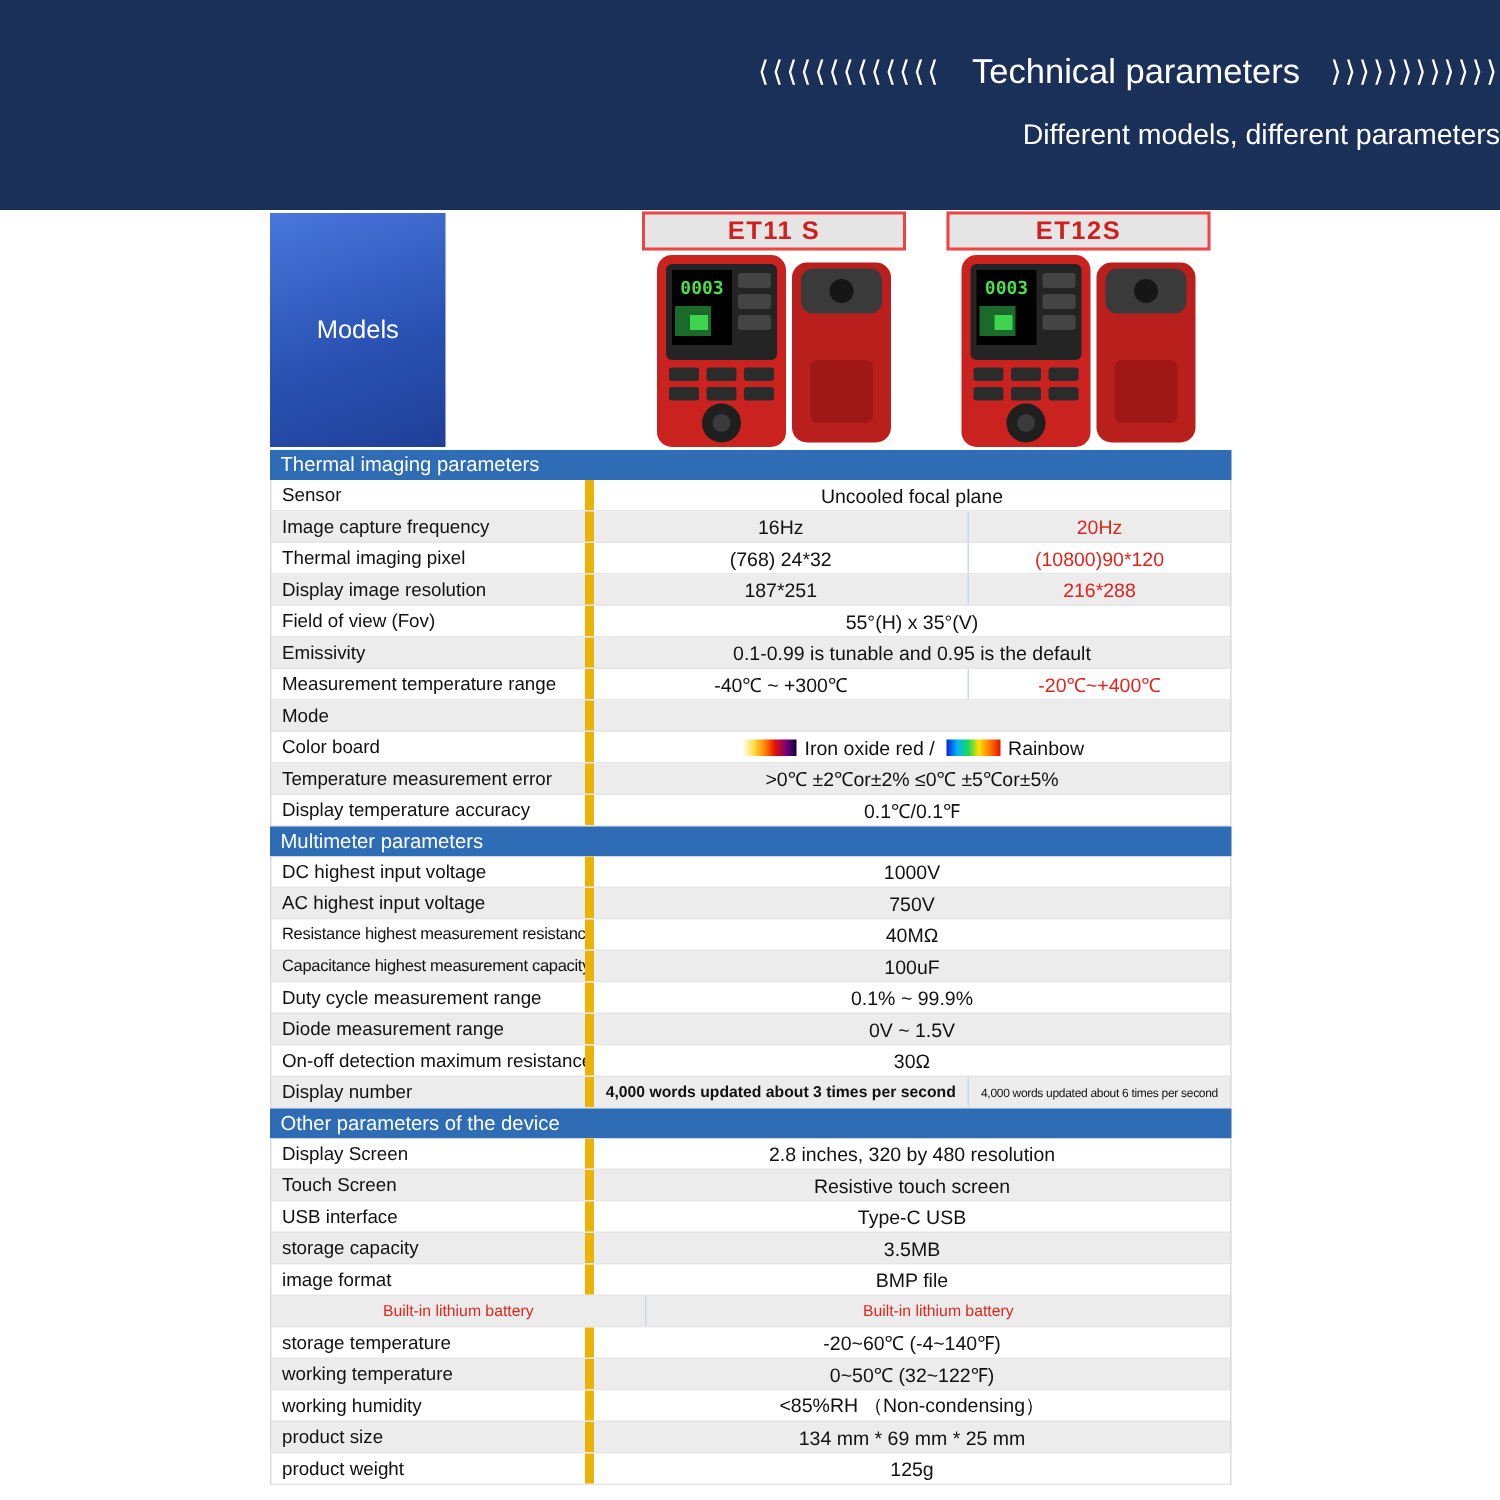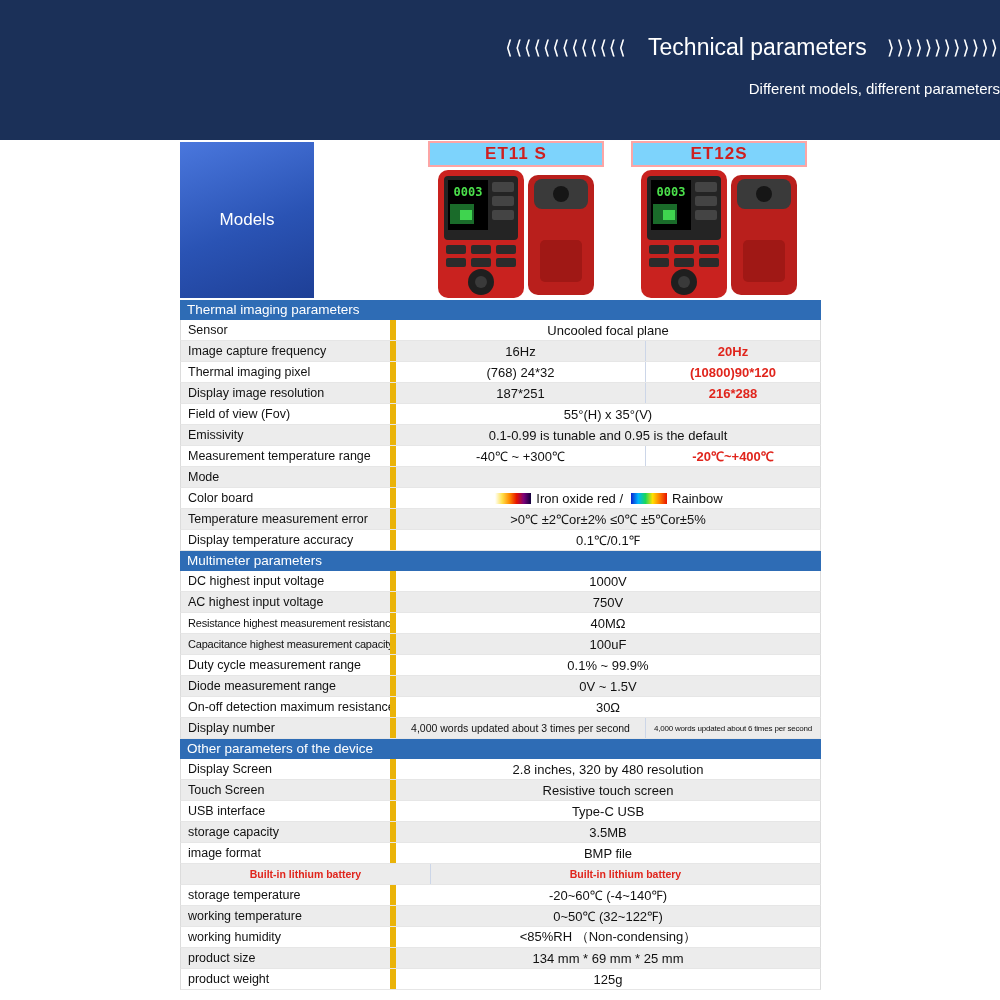--- a/index.html
+++ b/index.html
@@ -4,51 +4,51 @@
 <style>
   * { box-sizing: border-box; margin: 0; padding: 0; }
   html, body { width: 1000px; height: 1000px; background: #fff; overflow: hidden;
     font-family: "Liberation Sans", sans-serif; color: #111; }
 
   
   .hero { height: 140px; background: #1b3058; color: #fff; text-align: right; padding-top: 34px; }
   .hero-title { font-size: 23px; font-weight: 500; white-space: nowrap; }
   .arrows { font-size: 19px; letter-spacing: 2px; position: relative; top: -1px; }
   .title-text { margin: 0 14px; }
-  .hero-sub { margin-top: 19px; font-size: 15px; }
+  .hero-sub { margin-top: 19px; font-size: 19px; }
 
   
   .content { width: 641px; margin-left: 180px; }
 
   
   .models-strip { position: relative; height: 160px; }
-  .models-box { position: absolute; left: 0; top: 2px; width: 134px; height: 156px;
+  .models-box { position: absolute; left: 0; top: 2px; width: 117px; height: 156px;
     background: linear-gradient(160deg, #4a77dd 0%, #2a53b4 55%, #1e3f96 100%);
     color: #fff; display: flex; align-items: center; justify-content: center; font-size: 17px; }
   .model-col { position: absolute; top: 1px; width: 176px; text-align: center; }
   .mc1 { left: 248px; } .mc2 { left: 451px; }
-  .model-header { height: 26px; line-height: 22px; background: #7dd3fc; border: 2px solid #fca5a5;
+  .model-header { height: 26px; line-height: 22px; background: #e5e5e5; border: 2px solid #ef4444;
     color: #cf1f1f; font-weight: bold; font-size: 17px; letter-spacing: 1px; }
   .device-art { margin-top: 3px; line-height: 0; }
 
   
   .sec-header { height: 20px; line-height: 20px; background: #2e6cb5; color: #fff;
     font-size: 13.5px; padding-left: 7px; }
   .row { display: flex; height: 21px; background: #fff; border-bottom: 1px solid #e6e6e6;
     border-left: 1px solid #dcdcdc; border-right: 1px solid #dcdcdc; font-size: 13px; }
   .row.alt { background: #ececec; }
   .lab { width: 215px; padding-left: 7px; border-right: 6px solid #eab308;
     display: flex; align-items: center; font-size: 12.5px; white-space: nowrap; overflow: hidden; }
   .small-lab { font-size: 11px; letter-spacing: -0.2px; }
   .val { display: flex; align-items: center; justify-content: center; white-space: nowrap; overflow: hidden; }
   .val.span { flex: 1; }
   .val.left { width: 250px; border-right: 1px solid #ccd6e8; }
   .val.right { flex: 1; }
-  .red { color: #e0251c; font-weight: bold; }
-  .b { font-weight: normal; }
+  .red { color: #e0251c; font-weight: normal; }
+  .b { font-weight: bold; }
   .mid { font-size: 10.5px; }
   .small { font-size: 8px; letter-spacing: -0.2px; }
   .grad { width: 36px; height: 11px; margin: 0 5px; display: inline-block; }
   .grad-iron { background: linear-gradient(90deg,#ffffff,#ffe14a,#ff8c00,#e61300,#7a007a,#10003a); }
   .grad-rainbow { background: linear-gradient(90deg,#0b23d0,#00b4ff,#18d85a,#ffe000,#ff7a00,#e61300); }
   .cbt { margin-right: 3px; }
 </style>
 </head>
 <body>
 

